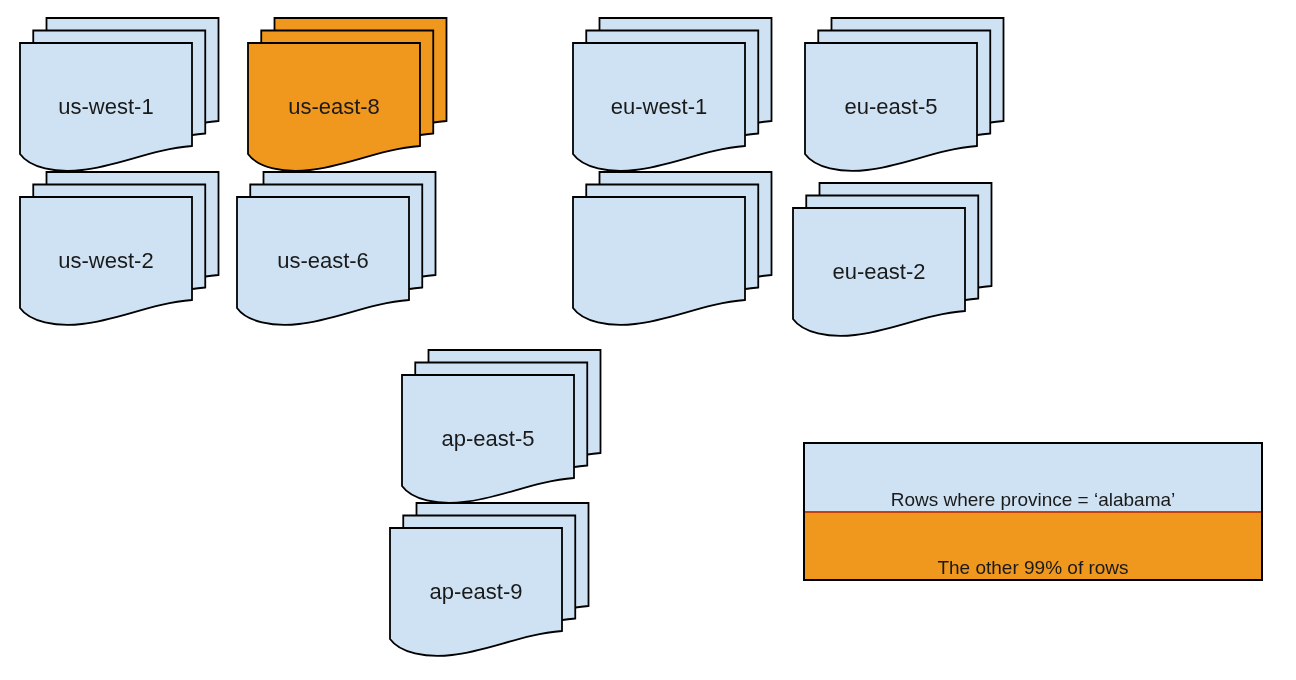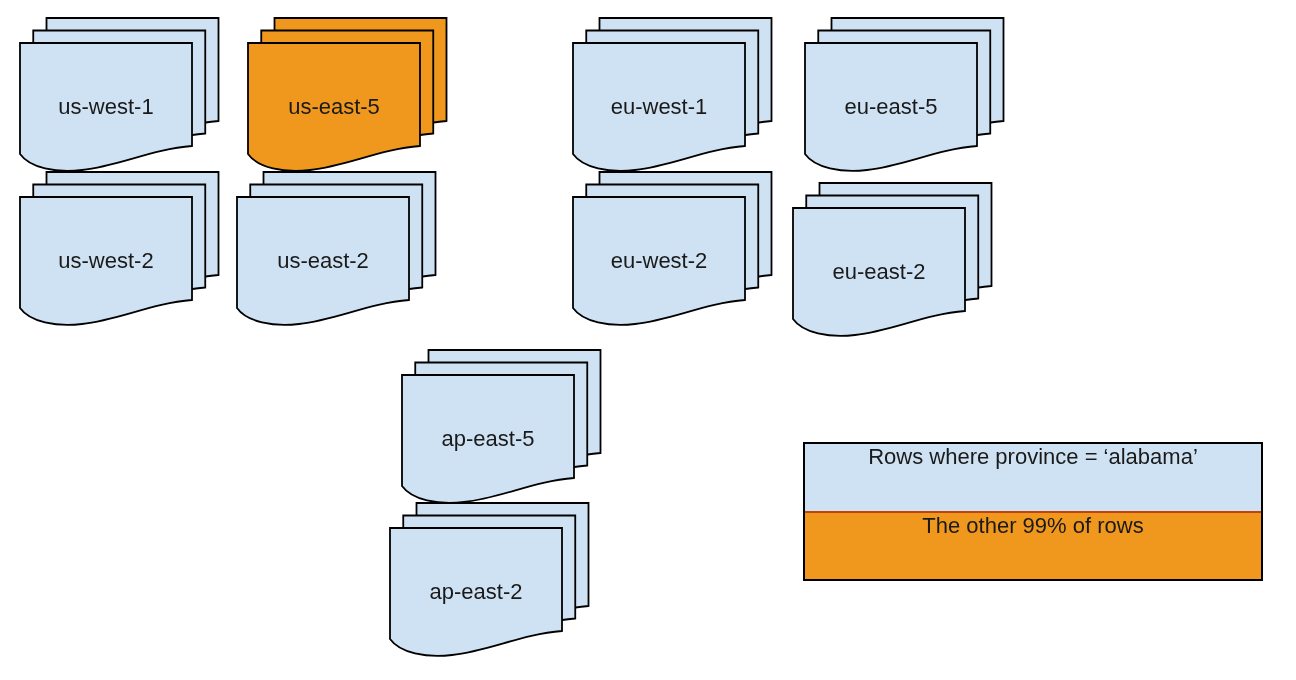--- a/index.html
+++ b/index.html
@@ -52,23 +52,23 @@
     width: 460px;
     height: 139px;
     border: 2px solid #000000;
     box-sizing: border-box;
     display: flex;
     flex-direction: column;
   }
   .legend-row {
     flex: 1;
     display: flex;
-    align-items: flex-start;
+    align-items: flex-end;
     justify-content: center;
-    font-size: 22px;
+    font-size: 19px;
     color: #1a1a1a;
   }
   .legend-row + .legend-row {
     border-top: 2px solid #c2410c;
   }
 </style>
 </head>
 <body>
 
 <svg width="0" height="0" style="position:absolute">
@@ -87,21 +87,21 @@
     </svg>
     <div class="stack-label">us-west-1</div>
   </div>
 
   <div class="stack" style="left:247px;top:17px">
     <svg width="201" height="158" viewBox="0 0 201 158">
       <use href="#doc-sheet" class="sheet" transform="translate(27.5,1)" fill="#f0981e"></use>
       <use href="#doc-sheet" class="sheet" transform="translate(14.25,13.5)" fill="#f0981e"></use>
       <use href="#doc-sheet" class="sheet" transform="translate(1,26)" fill="#f0981e"></use>
     </svg>
-    <div class="stack-label">us-east-5</div>
+    <div class="stack-label">us-east-8</div>
   </div>
 
   <div class="stack" style="left:572px;top:17px">
     <svg width="201" height="158" viewBox="0 0 201 158">
       <use href="#doc-sheet" class="sheet" transform="translate(27.5,1)" fill="#cfe2f3"></use>
       <use href="#doc-sheet" class="sheet" transform="translate(14.25,13.5)" fill="#cfe2f3"></use>
       <use href="#doc-sheet" class="sheet" transform="translate(1,26)" fill="#cfe2f3"></use>
     </svg>
     <div class="stack-label">eu-west-1</div>
   </div>
@@ -123,30 +123,29 @@
     </svg>
     <div class="stack-label">us-west-2</div>
   </div>
 
   <div class="stack" style="left:236px;top:171px">
     <svg width="201" height="158" viewBox="0 0 201 158">
       <use href="#doc-sheet" class="sheet" transform="translate(27.5,1)" fill="#cfe2f3"></use>
       <use href="#doc-sheet" class="sheet" transform="translate(14.25,13.5)" fill="#cfe2f3"></use>
       <use href="#doc-sheet" class="sheet" transform="translate(1,26)" fill="#cfe2f3"></use>
     </svg>
-    <div class="stack-label">us-east-2</div>
+    <div class="stack-label">us-east-6</div>
   </div>
 
   <div class="stack" style="left:572px;top:171px">
     <svg width="201" height="158" viewBox="0 0 201 158">
       <use href="#doc-sheet" class="sheet" transform="translate(27.5,1)" fill="#cfe2f3"></use>
       <use href="#doc-sheet" class="sheet" transform="translate(14.25,13.5)" fill="#cfe2f3"></use>
       <use href="#doc-sheet" class="sheet" transform="translate(1,26)" fill="#cfe2f3"></use>
     </svg>
-    <div class="stack-label">eu-west-2</div>
   </div>
 
   <div class="stack" style="left:792px;top:182px">
     <svg width="201" height="158" viewBox="0 0 201 158">
       <use href="#doc-sheet" class="sheet" transform="translate(27.5,1)" fill="#cfe2f3"></use>
       <use href="#doc-sheet" class="sheet" transform="translate(14.25,13.5)" fill="#cfe2f3"></use>
       <use href="#doc-sheet" class="sheet" transform="translate(1,26)" fill="#cfe2f3"></use>
     </svg>
     <div class="stack-label">eu-east-2</div>
   </div>
@@ -159,21 +158,21 @@
     </svg>
     <div class="stack-label">ap-east-5</div>
   </div>
 
   <div class="stack" style="left:389px;top:502px">
     <svg width="201" height="158" viewBox="0 0 201 158">
       <use href="#doc-sheet" class="sheet" transform="translate(27.5,1)" fill="#cfe2f3"></use>
       <use href="#doc-sheet" class="sheet" transform="translate(14.25,13.5)" fill="#cfe2f3"></use>
       <use href="#doc-sheet" class="sheet" transform="translate(1,26)" fill="#cfe2f3"></use>
     </svg>
-    <div class="stack-label">ap-east-2</div>
+    <div class="stack-label">ap-east-9</div>
   </div>
 
   <div class="legend">
     <div class="legend-row" style="background: rgb(207, 226, 243);">
       <span>Rows where province = ‘alabama’</span>
     </div>
     <div class="legend-row" style="background: rgb(240, 152, 30);">
       <span>The other 99% of rows</span>
     </div>
   </div>

